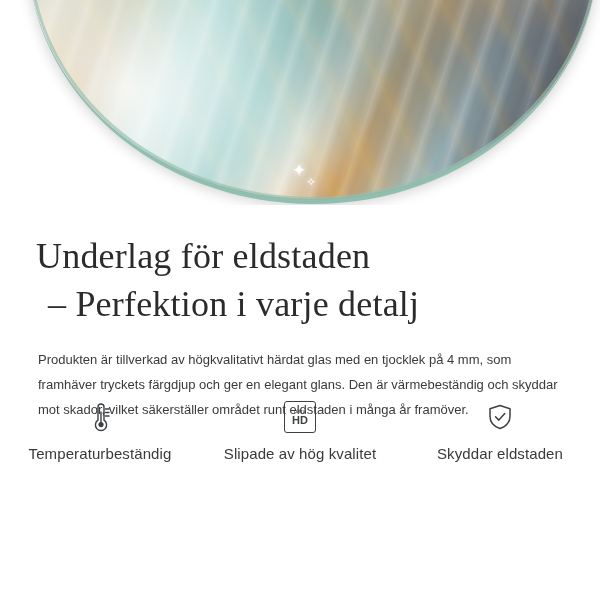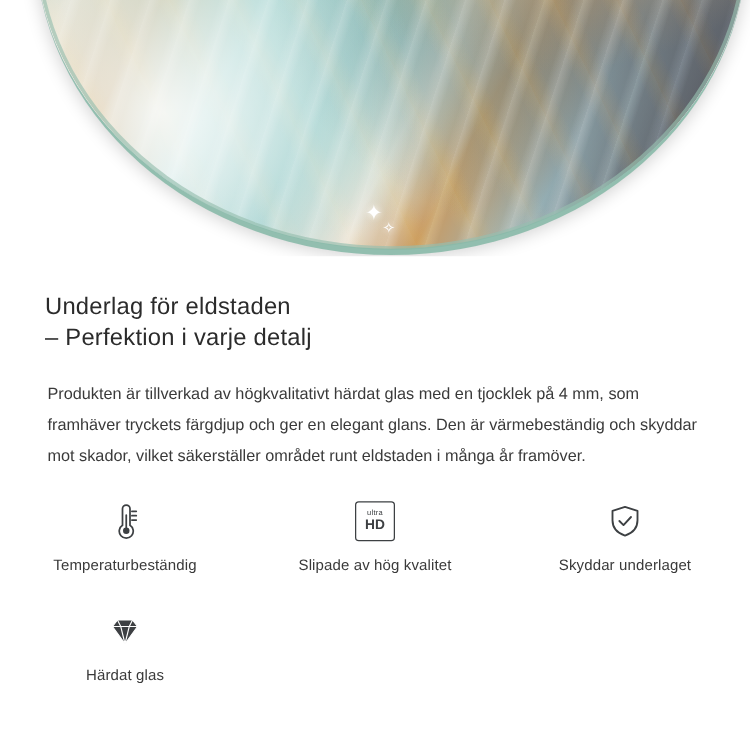--- a/index.html
+++ b/index.html
@@ -107,29 +107,30 @@
   
   .content {
     position: absolute;
     left: 0;
     top: 205px;
     width: 600px;
   }
   .headline {
     margin: 0;
     padding: 28px 36px 0 36px;
-    font-family: Liberation Sans, sans-serif;
+    font-family: Liberation Serif, serif;
     font-weight: normal;
-    font-size: 19px;
+    font-size: 36px;
     line-height: 1.33;
     color: #2b2b2b;
     letter-spacing: 0.2px;
   }
   .headline .line2 {
     display: block;
+    margin-left: 12px;
   }
   .body-copy {
     margin: 2px;
     padding: 16px 36px 0 36px;
     font-size: 13px;
     line-height: 1.95;
     color: #3a3a3a;
   }
 
   
@@ -151,21 +152,21 @@
   }
   .feature-icon {
     height: 44px;
     display: flex;
     align-items: center;
     justify-content: center;
     color: #3d4043;
   }
   .feature-label {
     margin-top: 6px;
-    font-size: 12px;
+    font-size: 15px;
     color: #3a3a3a;
     text-align: right;
     letter-spacing: 0.1px;
   }
   .ultrahd-box {
     width: 30px;
     height: 30px;
     border: 1.6px solid #3d4043;
     border-radius: 3px;
     display: flex;
@@ -232,29 +233,20 @@
       <div class="feature-label">Slipade av hög kvalitet</div>
     </div>
 
     <div class="feature">
       <div class="feature-icon">
         <svg width="34" height="34" viewBox="0 0 34 34" fill="none" stroke="#3d4043" stroke-width="1.5" stroke-linecap="round" stroke-linejoin="round">
           <path d="M17 5.5l10 3.2v7.5c0 6.2-4.3 10.4-10 12.3-5.7-1.9-10-6.1-10-12.3V8.7z"></path>
           <polyline points="12.5,16.8 15.8,20.1 21.8,13.6"></polyline>
         </svg>
       </div>
-      <div class="feature-label">Skyddar underlaget</div>
+      <div class="feature-label">Skyddar eldstaden</div>
     </div>
 
-    <div class="feature">
-      <div class="feature-icon">
-        <svg width="34" height="34" viewBox="0 0 34 34" fill="#3d4043" stroke="#ffffff" stroke-width="0.9" stroke-linejoin="round">
-          <path d="M7 13.2L11 8h12l4 5.2L17 27z"></path>
-          <path d="M7 13.2h20M11 8l2.6 5.2L17 27M23 8l-2.6 5.2L17 27" fill="none" stroke="#ffffff" stroke-width="0.9"></path>
-        </svg>
-      </div>
-      <div class="feature-label">Härdat glas</div>
-    </div>
 
 
 
   </div>
 </div>
 
 </body></html>

